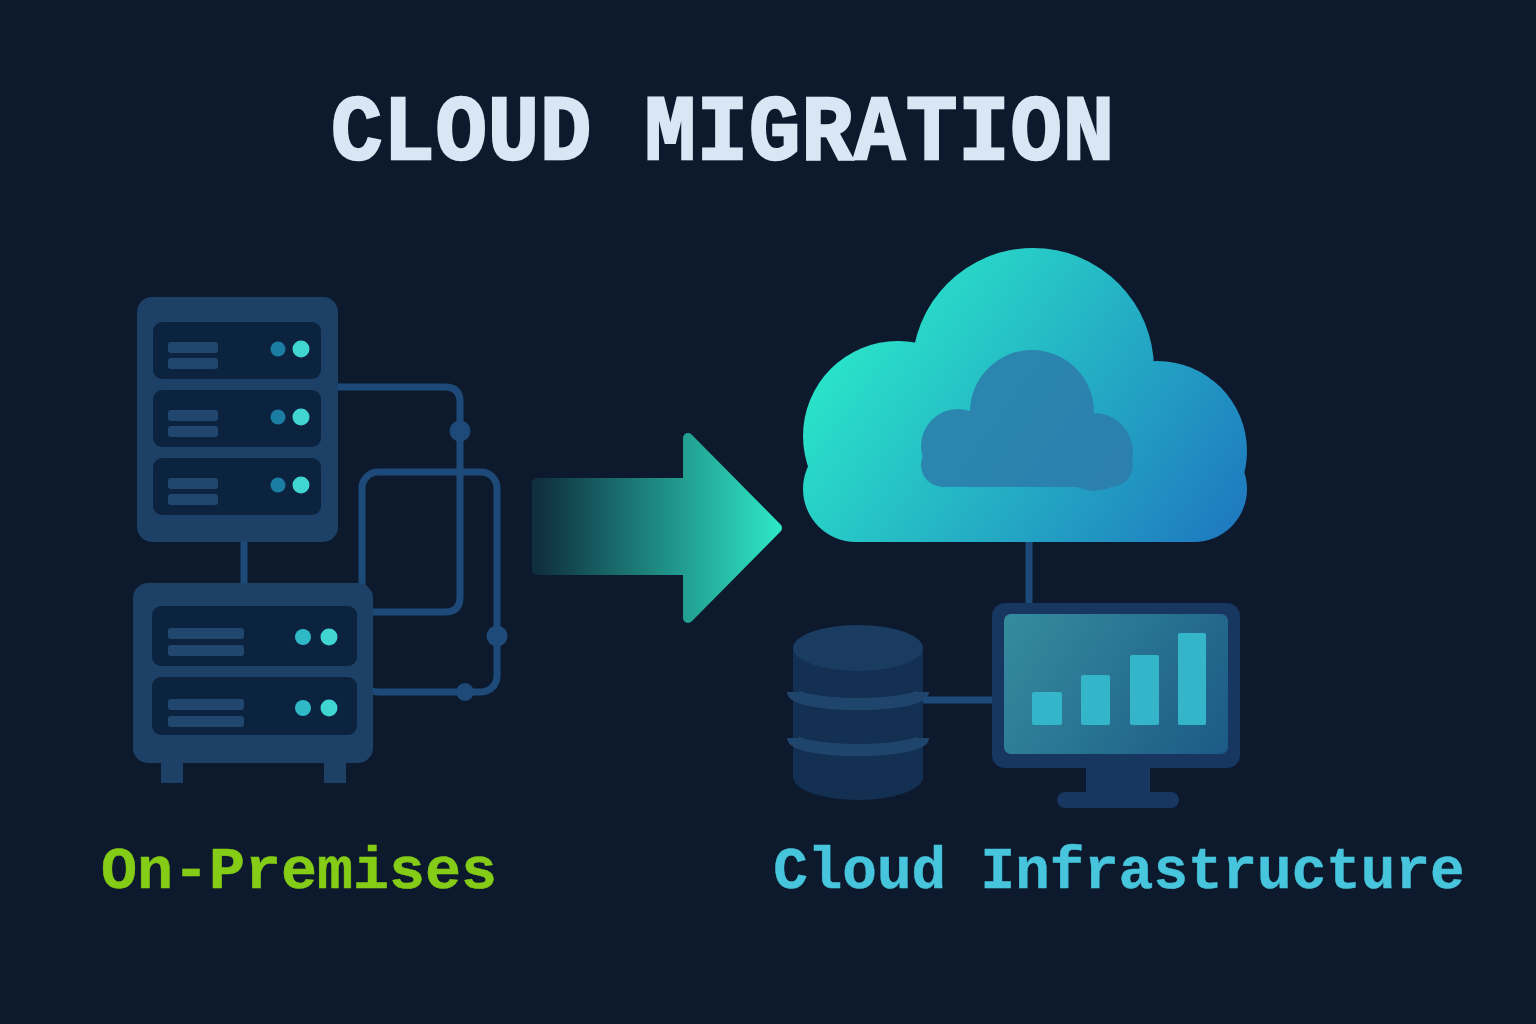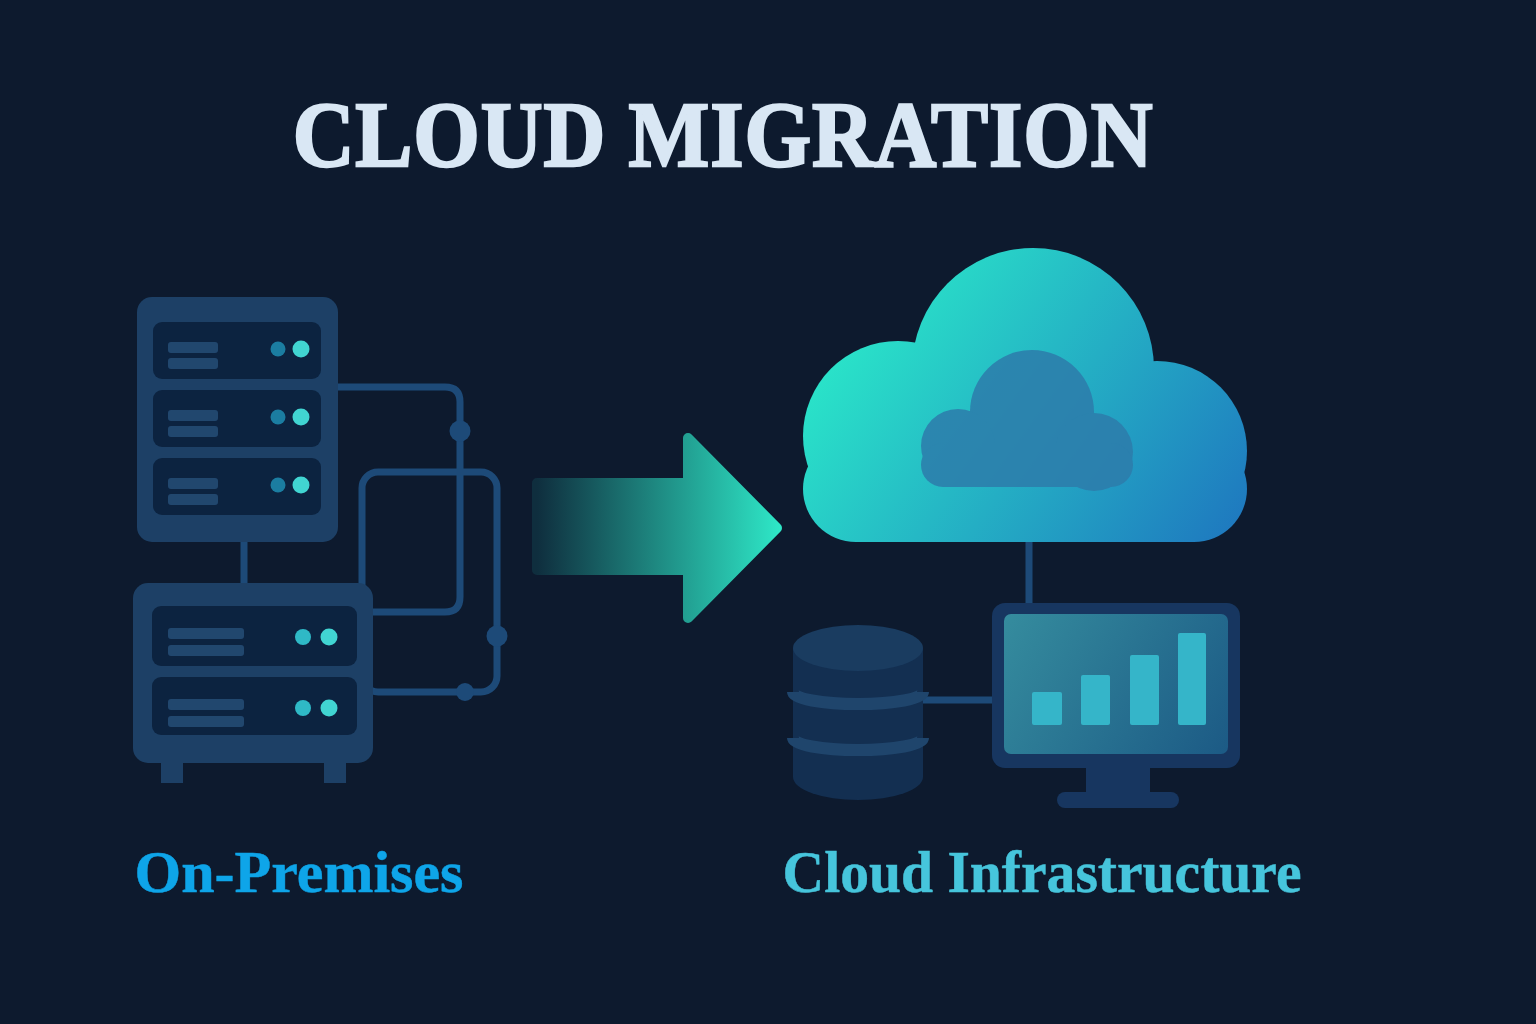--- a/index.html
+++ b/index.html
@@ -1,21 +1,21 @@
 <!DOCTYPE html>
 <html><head>
 <meta charset="utf-8">
 <style>
   html,body{margin:0;padding:0;}
   body{background:#0d1a2e;}
   #stage{
     position:relative;
     width:1536px;height:1024px;
     overflow:hidden;
-    font-family:Liberation Serif, serif;
+    font-family:Liberation Mono, monospace;
   }
   #art{position:absolute;left:0;top:0;width:1536px;height:1024px;}
   .page-title{
     position:absolute;left:0;top:88px;width:1446px;
     text-align:center;
     font-size:93px;font-weight:700;line-height:1;
     letter-spacing:1px;
     -webkit-text-stroke:2.5px currentColor;
     transform:scaleX(0.92);
     transform-origin:center;
@@ -144,17 +144,17 @@
         <rect x="1032" width="30" rx="2" height="33" y="692"></rect>
         <rect x="1081" width="29" rx="2" height="50" y="675"></rect>
         <rect x="1130" width="29" rx="2" height="70" y="655"></rect>
         <rect x="1178" width="28" rx="2" height="92" y="633"></rect>
       </g>
     </g>
   </svg>
 
   <div class="page-title" style="color: rgb(217, 231, 244);">CLOUD MIGRATION</div>
 
-  <div class="diagram-label label-left" style="color: #0ea5e9;">On-Premises</div>
+  <div class="diagram-label label-left" style="color: #84cc16;">On-Premises</div>
 
   <div class="diagram-label label-right" style="color: rgb(70, 197, 220);">Cloud Infrastructure</div>
 
 </div>
 
 </body></html>

